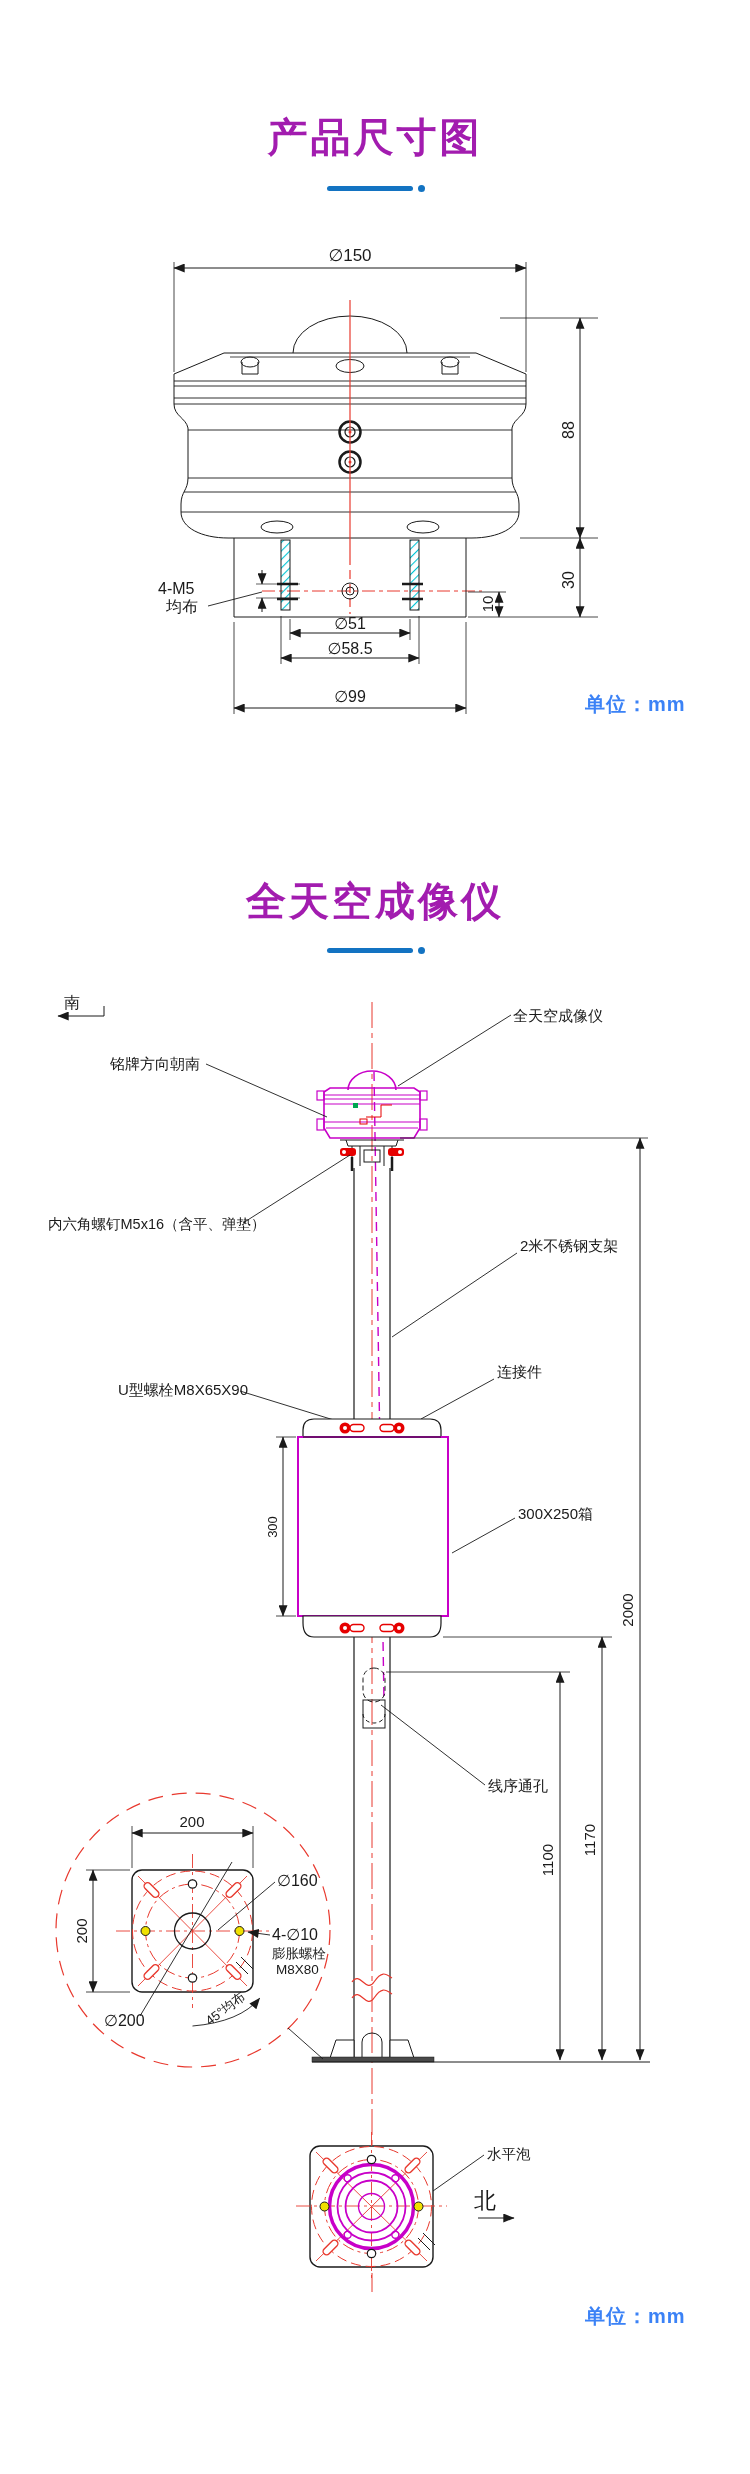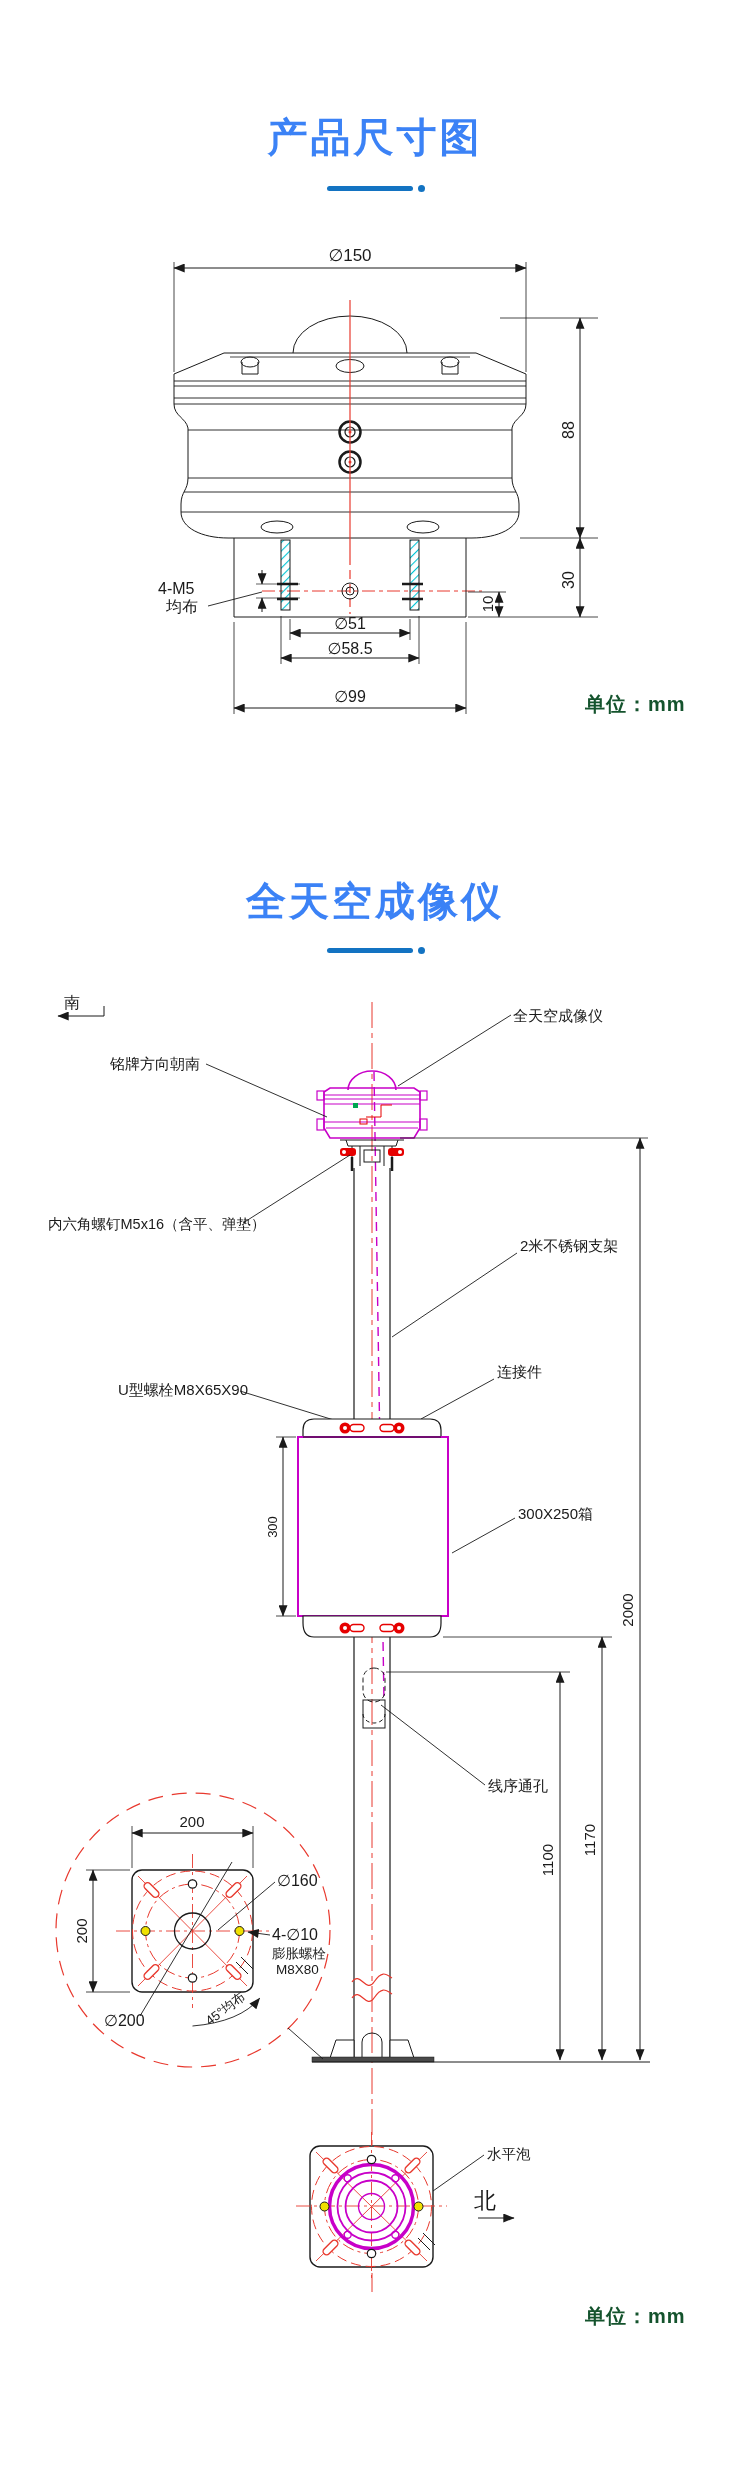--- a/index.html
+++ b/index.html
@@ -1,23 +1,23 @@
 <!DOCTYPE html>
 <html><head>
 <meta charset="utf-8">
 <style>
   html,body{margin:0;padding:0;background:#fff;}
   .page{position:relative;width:750px;height:2474px;background:#ffffff;
         font-family:"Liberation Sans",sans-serif;overflow:hidden;}
   .sec-title{position:absolute;left:0;width:750px;text-align:center;
-             font-size:40px;font-weight:bold;color:#3b82f6;letter-spacing:3px;}
+             font-size:40px;font-weight:bold;color:#a21caf;letter-spacing:3px;}
   .divider{position:absolute;display:flex;align-items:center;}
   .divider .bar{width:86px;height:5px;background:#1373c2;border-radius:2.5px;}
   .divider .dot{width:7px;height:7px;border-radius:50%;background:#1373c2;margin-left:5px;}
-  .unit{position:absolute;font-size:20px;font-weight:bold;color:#14532d;letter-spacing:1px;}
+  .unit{position:absolute;font-size:20px;font-weight:bold;color:#3b82f6;letter-spacing:1px;}
   svg{position:absolute;left:0;}
   svg text{font-family:"Liberation Sans",sans-serif;fill:#1a1a1a;}
 </style>
 </head>
 <body>
 
 <div class="page">
 
   <div class="sec-title" style="top:110px">产品尺寸图</div>
   <div class="divider" style="top:185px;left:327px">

